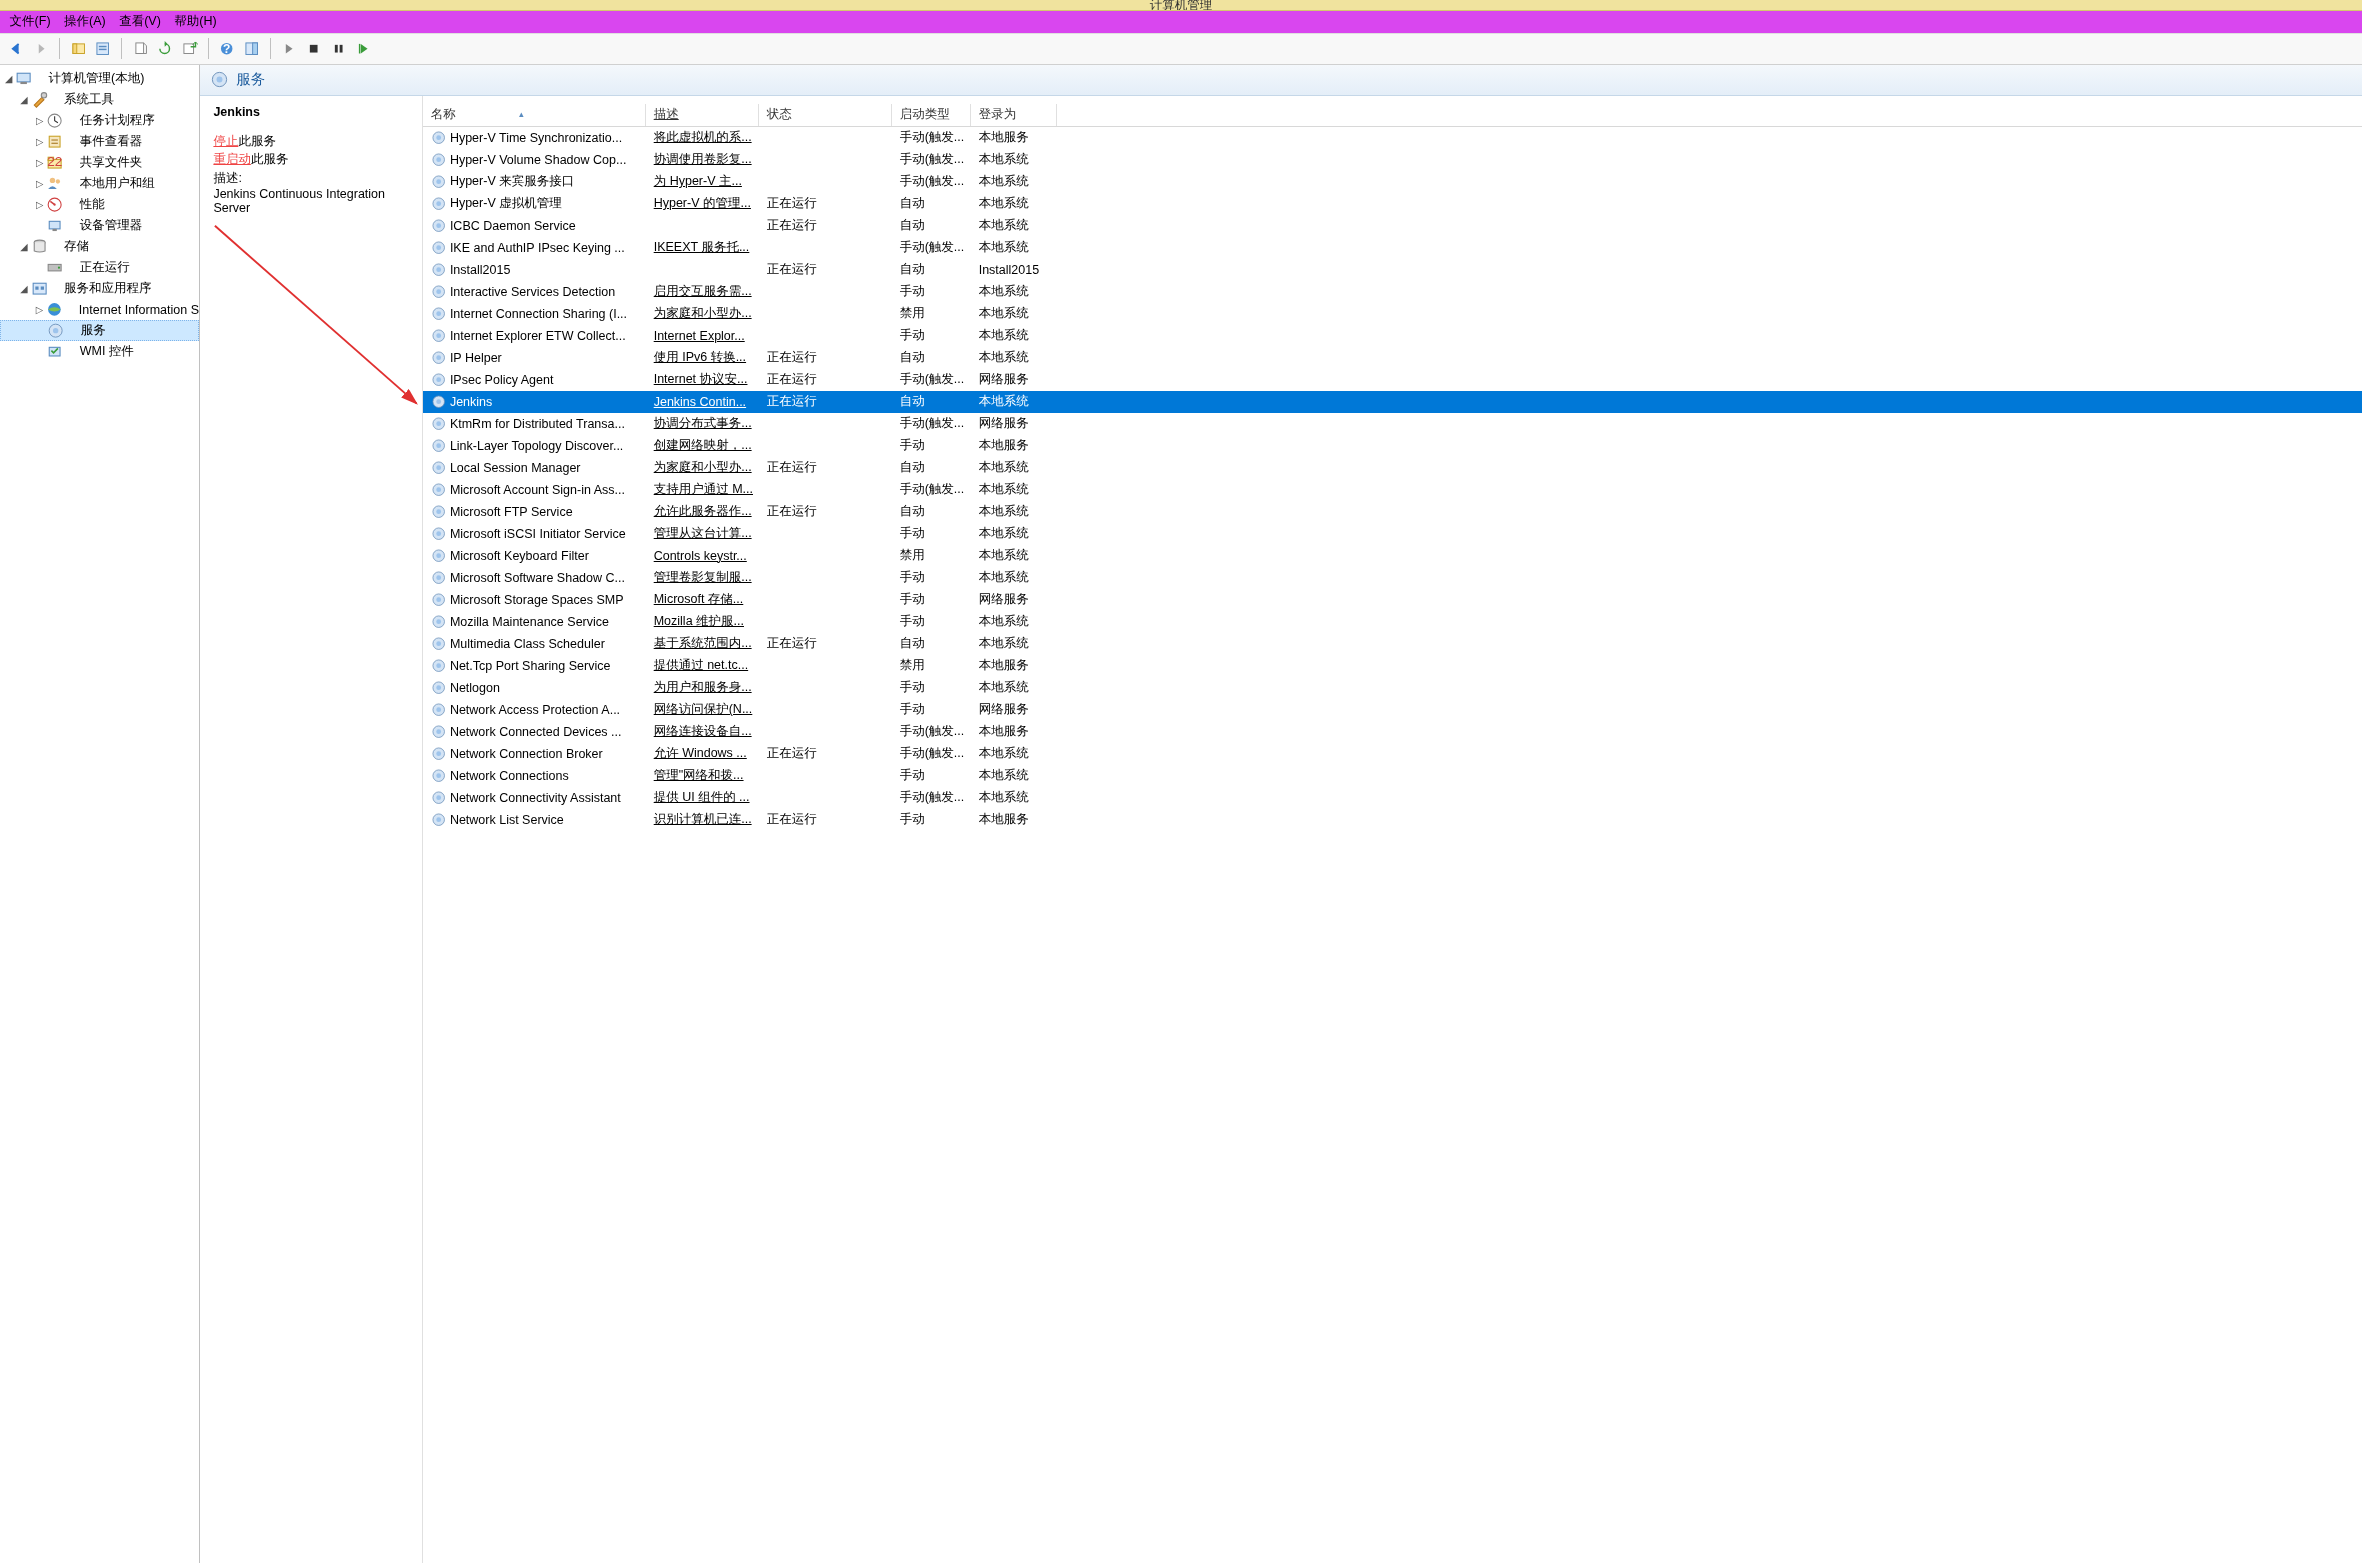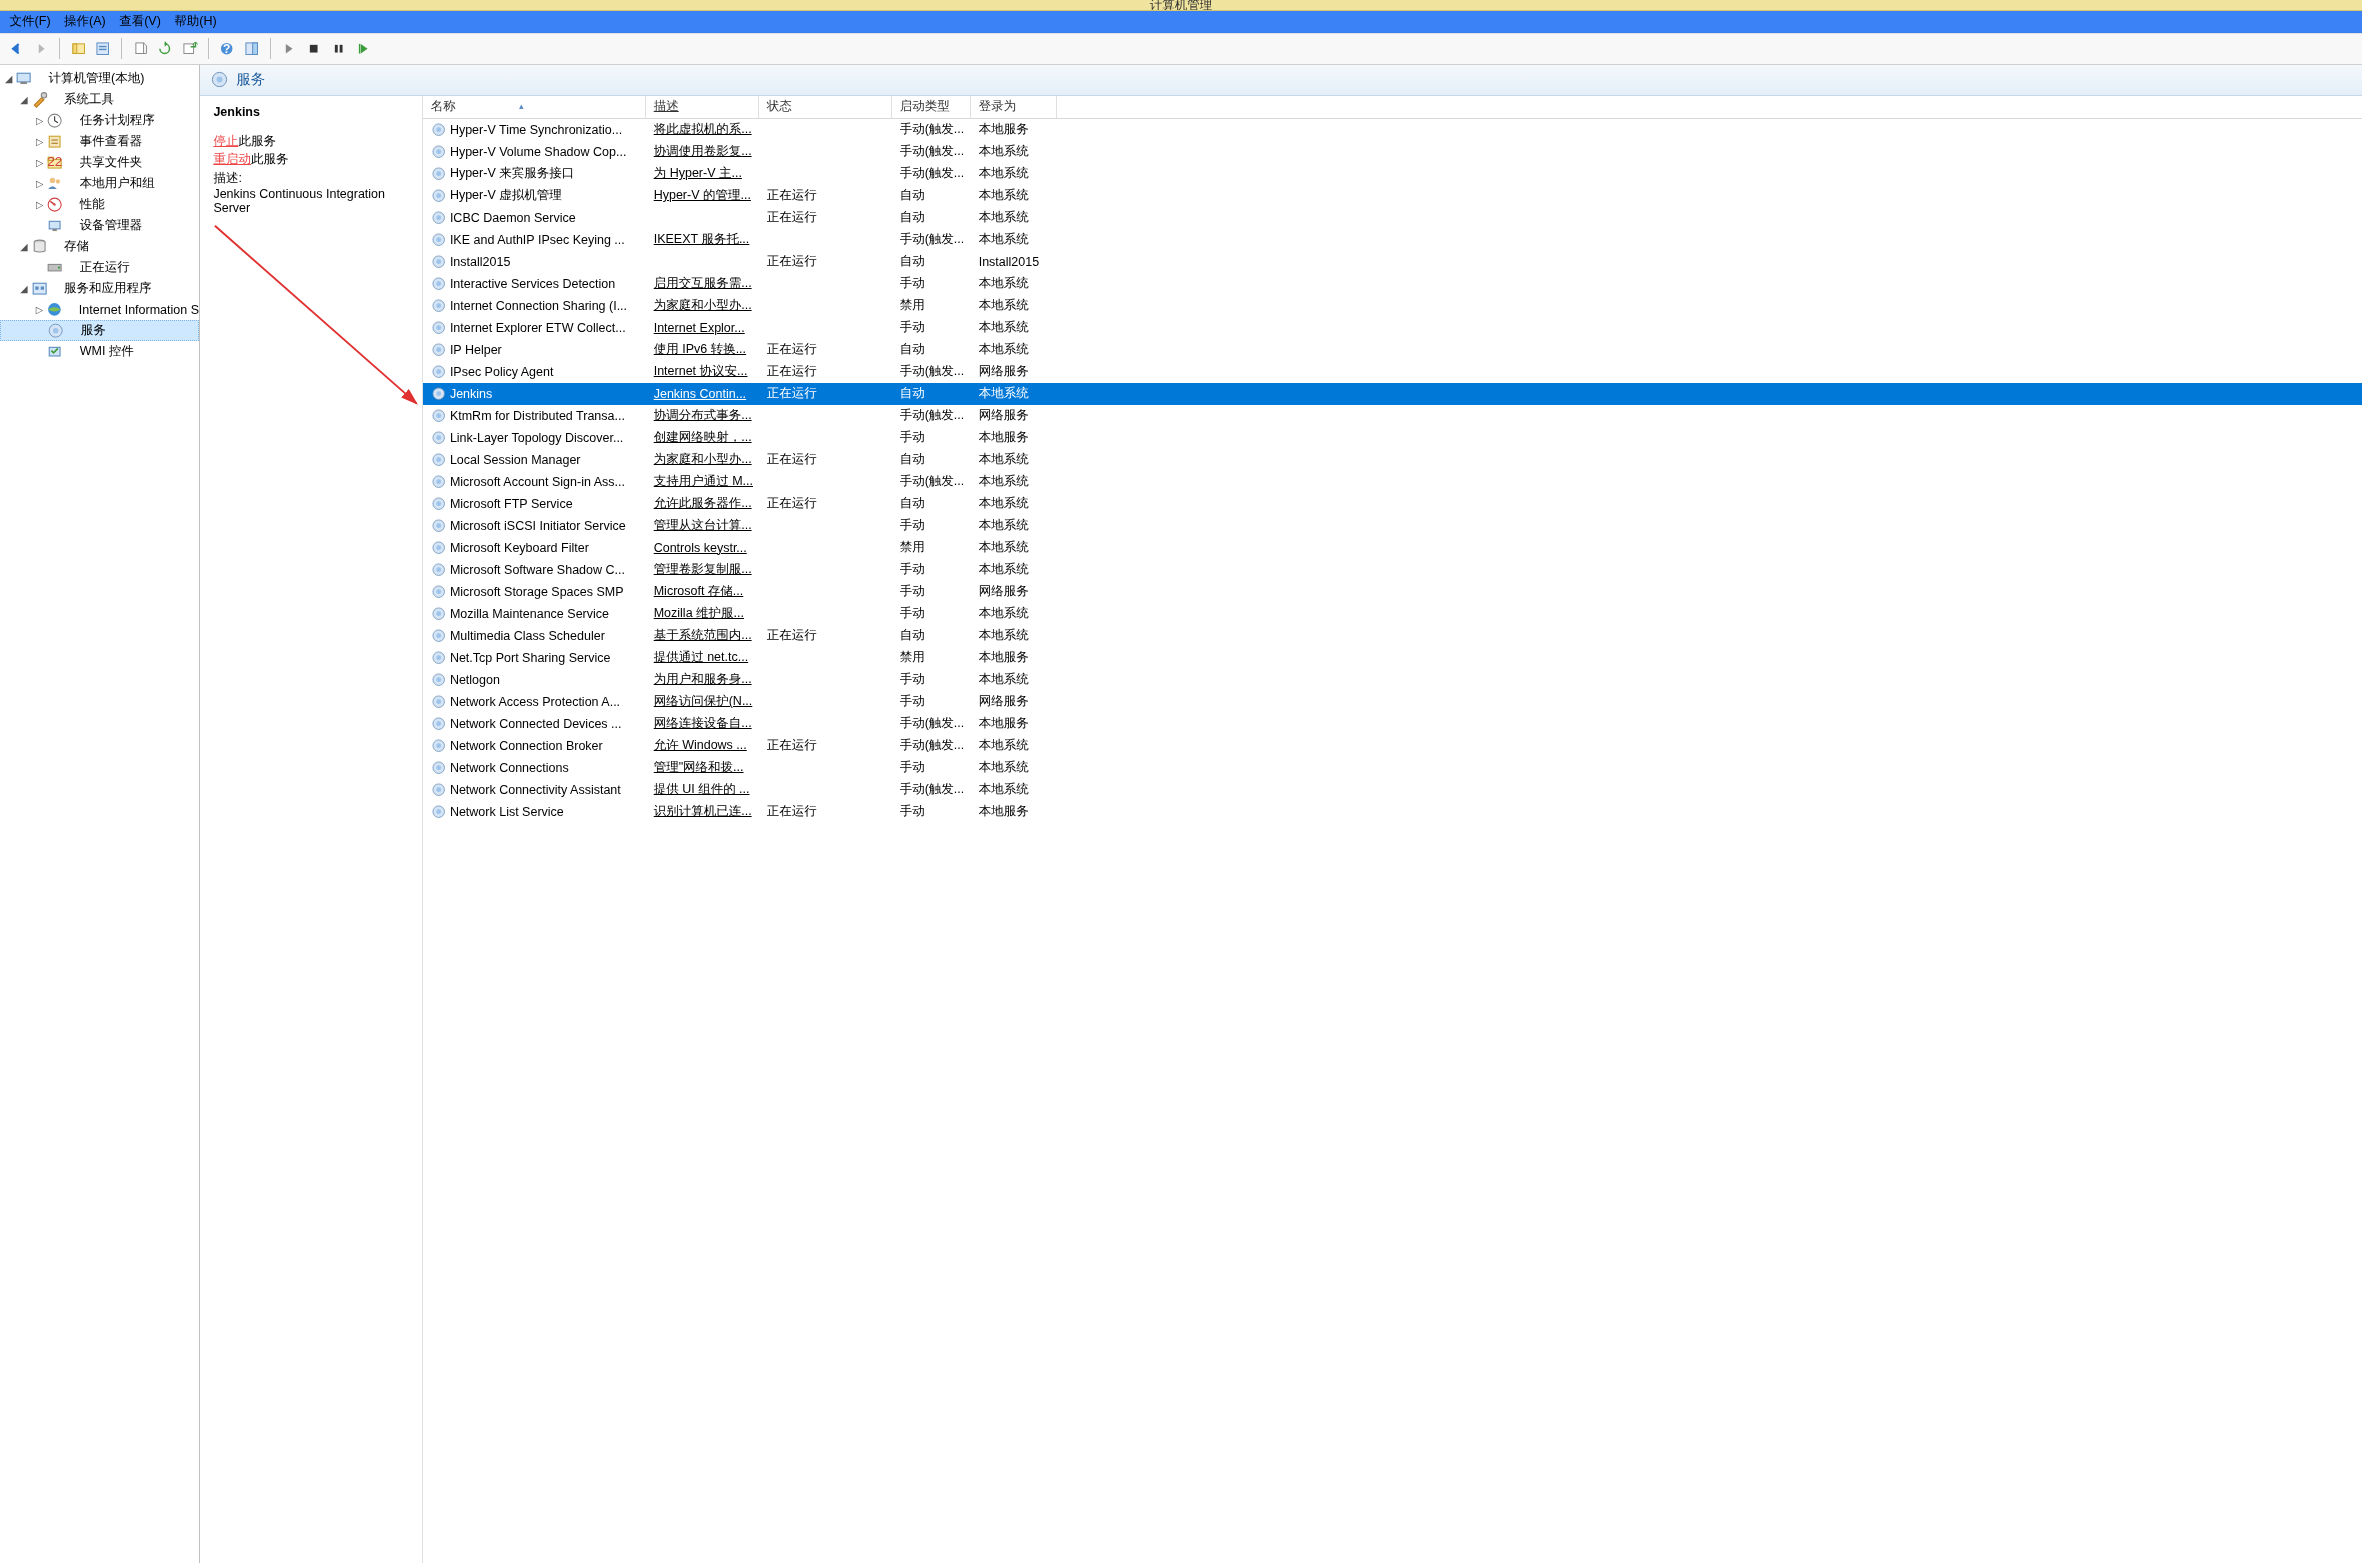--- a/index.html
+++ b/index.html
@@ -1,20 +1,20 @@
 <!DOCTYPE html>
 <html><head>
 <meta charset="utf-8">
 <style>
 * { margin: 0; padding: 0; box-sizing: border-box; font-family: "Microsoft YaHei", "Segoe UI", Tahoma, sans-serif; font-size: 12.5px; }
 body { background: #fff; overflow: hidden; }
 
 .titlebar { height: 10.6px; background: #f0e39e; border-bottom: 1px solid #d4c76e; text-align: center; color: #333; font-size: 11.5px; line-height: 10.6px; overflow: hidden; }
 
-.menubar { height: 23px; background: #3b82f6; border-bottom: 1px solid #e0e0e0; padding: 0 3.8px; display: flex; align-items: center; gap: 1.9px; }
+.menubar { height: 23px; background: #d946ef; border-bottom: 1px solid #e0e0e0; padding: 0 3.8px; display: flex; align-items: center; gap: 1.9px; }
 .menubar .menu-item { padding: 1.9px 5.8px; cursor: default; }
 
 .toolbar { height: 31px; background: #f8f8f8; border-bottom: 1px solid #d0d0d0; display: flex; align-items: center; padding: 0 5.8px; gap: 3.8px; }
 .toolbar .sep { width: 1px; height: 21px; background: #c0c0c0; margin: 0 3.8px; }
 .tool-btn { width: 21px; height: 21px; display: flex; align-items: center; justify-content: center; border: 1px solid transparent; cursor: default; }
 .tool-btn svg { width: 15.4px; height: 15.4px; }
 
 .main-area { display: flex; height: calc(100vh - 64px); }
 
 .tree-panel { width: 200px; background: #fff; border-right: 1px solid #c0c0c0; overflow: auto; padding: 3.8px 0; }
@@ -37,21 +37,21 @@
 
 .detail-pane { width: 223px; padding: 9.6px 13.4px; border-right: 1px solid #e0e0e0; position: relative; }
 .detail-pane .svc-name { font-weight: bold; margin-bottom: 13.4px; }
 .detail-pane .action-line { margin-bottom: 1.9px; }
 .detail-pane a { color: #ef4444; text-decoration: underline; cursor: pointer; }
 .detail-pane .desc-label { }
 .detail-pane .desc-text { }
 
 .arrow-annotation { position: absolute; pointer-events: none; z-index: 10; }
 
-.list-pane { flex: 1; overflow: auto; position: relative; }
+.list-pane { flex: 1; overflow: auto; position: relative; margin-top: 8px; }
 .list-header { position: sticky; top: 0; display: flex; background: #fff; border-bottom: 1px solid #d8d8d8; height: 23px; z-index: 5; }
 .list-header .col { padding: 2.9px 7.7px; border-right: 1px solid #e0e0e0; color: #333; font-size: 12.5px; display: flex; align-items: center; gap: 3.8px; }
 .list-header .sort-arrow { font-size: 7.7px; color: #5a8cc0; }
 
 .list-row { display: flex; height: 22px; align-items: center; cursor: default; }
 .list-row.selected { background: #0078d7; color: #fff; }
 .list-row .cell { padding: 0 7.7px; overflow: hidden; white-space: nowrap; text-overflow: ellipsis; display: flex; align-items: center; }
 .list-row .svc-icon { width: 15.4px; height: 15.4px; margin-right: 3.8px; flex-shrink: 0; }
 
 .col-name { width: 223px; }

